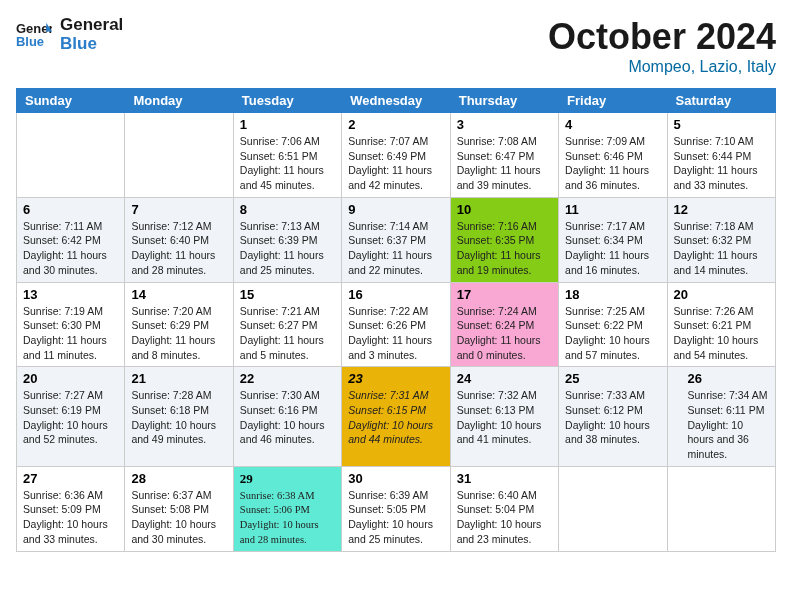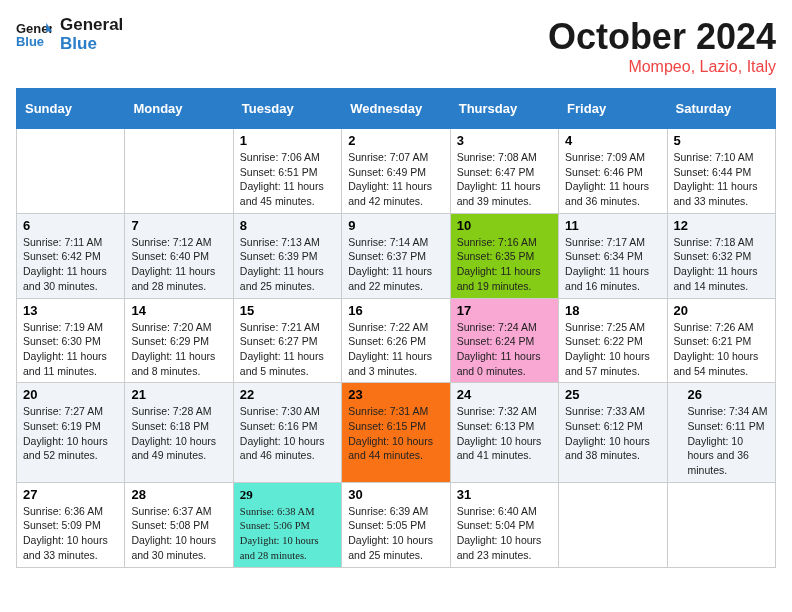--- a/index.html
+++ b/index.html
@@ -28,32 +28,32 @@
     .title-block {
       text-align: right;
     }
     .month-title {
       font-size: 36px;
       font-weight: bold;
       color: #1a1a1a;
     }
     .location {
       font-size: 16px;
-      color: #ef4444;
+      color: #0369a1;
     }
     .calendar {
       width: 100%;
       border-collapse: collapse;
       font-size: 11px;
     }
     .calendar th {
       background-color: #2a7dc9;
       color: #fff;
       text-align: left;
-      padding: 12px 8px;
+      padding: 4px 8px;
       font-size: 13px;
       font-weight: bold;
       border: 1px solid #2a7dc9;
     }
     .calendar td {
       border: 1px solid #ccc;
       vertical-align: top;
       padding: 4px 6px;
       width: 108px;
       min-height: 80px;
@@ -205,21 +205,21 @@
           <div class="day-info">Sunrise: 7:27 AM<br>Sunset: 6:19 PM<br>Daylight: 10 hours and 52 minutes.</div>
         </td>
         <td style="background: rgb(240, 244, 248);">
           <span class="day-number">21</span>
           <div class="day-info">Sunrise: 7:28 AM<br>Sunset: 6:18 PM<br>Daylight: 10 hours and 49 minutes.</div>
         </td>
         <td style="background: rgb(240, 244, 248);">
           <span class="day-number">22</span>
           <div class="day-info">Sunrise: 7:30 AM<br>Sunset: 6:16 PM<br>Daylight: 10 hours and 46 minutes.</div>
         </td>
-        <td style="background: #f97316;">
+        <td style="background: #eab308; font-style: italic;">
           <span class="day-number">23</span>
           <div class="day-info">Sunrise: 7:31 AM<br>Sunset: 6:15 PM<br>Daylight: 10 hours and 44 minutes.</div>
         </td>
         <td style="background: rgb(240, 244, 248);">
           <span class="day-number">24</span>
           <div class="day-info">Sunrise: 7:32 AM<br>Sunset: 6:13 PM<br>Daylight: 10 hours and 41 minutes.</div>
         </td>
         <td style="background: rgb(240, 244, 248);">
           <span class="day-number">25</span>
           <div class="day-info">Sunrise: 7:33 AM<br>Sunset: 6:12 PM<br>Daylight: 10 hours and 38 minutes.</div>

